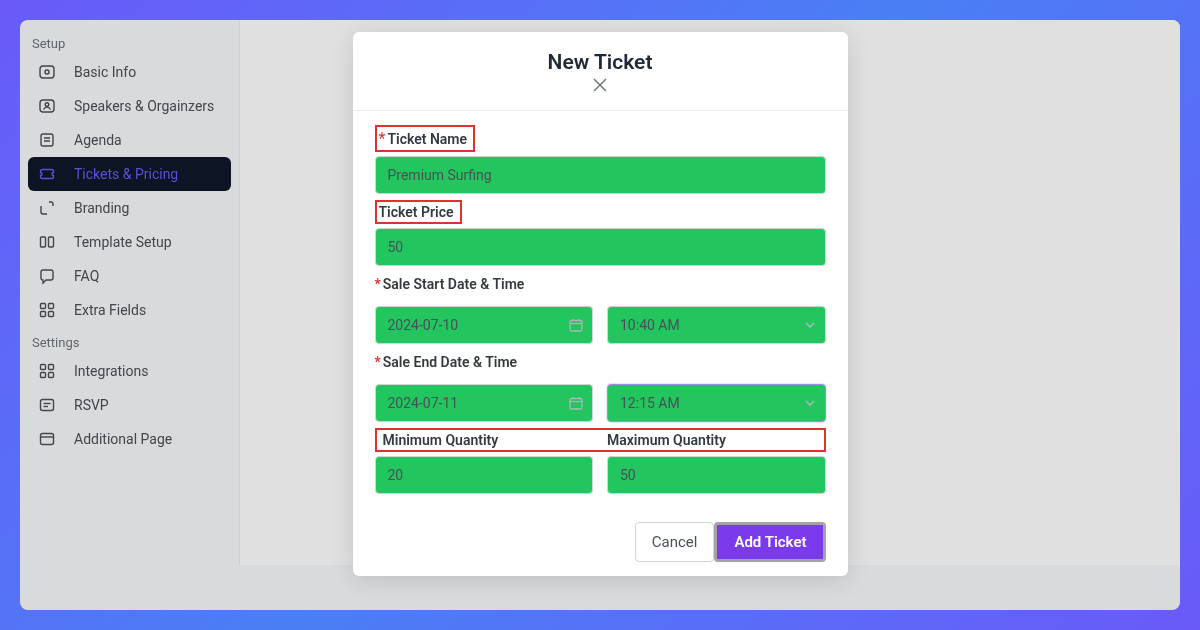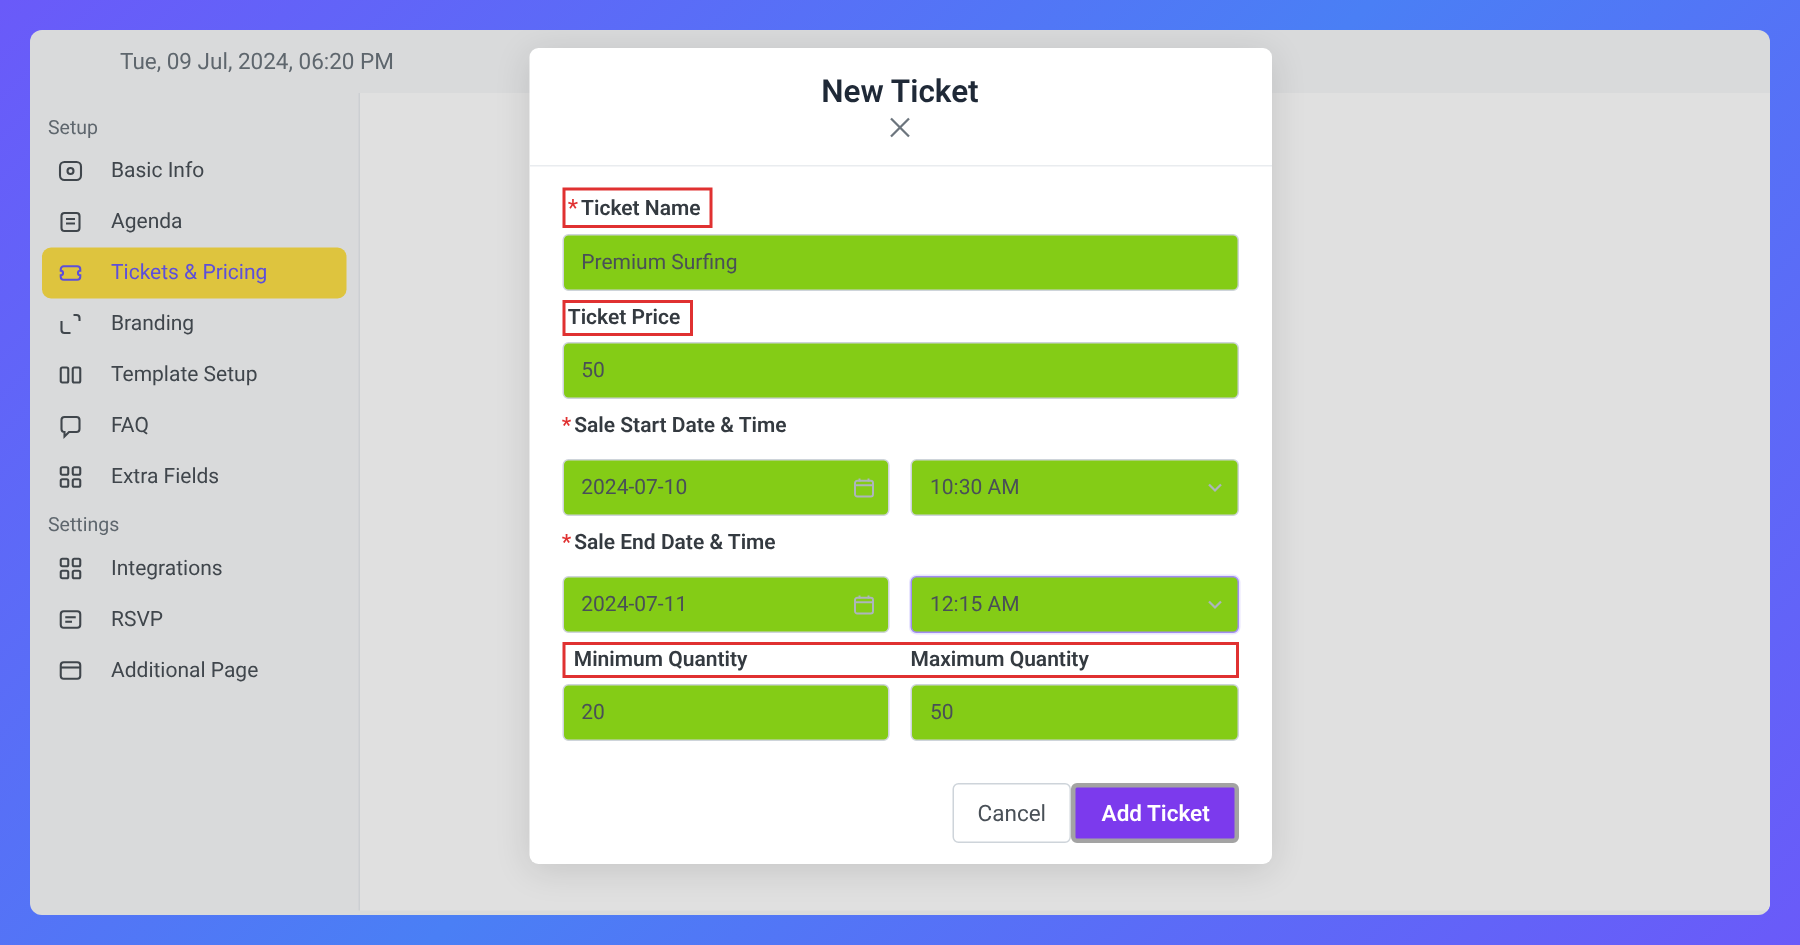--- a/index.html
+++ b/index.html
@@ -3,70 +3,77 @@
 <meta charset="utf-8">
 <style>
 * { margin: 0; padding: 0; box-sizing: border-box; font-family: -apple-system, BlinkMacSystemFont, "Segoe UI", Roboto, sans-serif; }
 body { background: linear-gradient(135deg, #6a5af9 0%, #4a7ff5 50%, #6a5af9 100%); padding: 20px; width: 1200px; height: 630px; overflow: hidden; }
 .app-shell { background: #f8f9fa; width: 100%; height: 100%; border-radius: 8px; position: relative; overflow: hidden; }
 .header-bar { padding: 12px 60px; color: #6c757d; font-size: 15px; }
 .main-area { display: flex; height: calc(100% - 45px); }
 .sidebar { width: 220px; padding: 8px 8px; border-right: 1px solid #e9ecef; }
 .section-label { font-size: 13px; color: #6c757d; padding: 8px 4px 4px; }
 .sidebar-item { display: flex; align-items: center; gap: 18px; padding: 8px 10px; color: #495057; font-size: 14px; border-radius: 6px; cursor: pointer; }
-.sidebar-item.active { background: #fde047; color: #6a5af9; }
+.sidebar-item.active { background: #0f172a; color: #6a5af9; }
 .sidebar-item .icon { width: 18px; height: 18px; display: flex; align-items: center; justify-content: center; flex-shrink: 0; }
 .content-panel { flex: 1; background: #ffffff; }
 .overlay { position: absolute; inset: 0; background: rgba(0,0,0,0.12); display: flex; justify-content: center; }
 .modal { background: #fff; width: 495px; border-radius: 6px; box-shadow: 0 4px 24px rgba(0,0,0,0.12); margin-top: 12px; height: fit-content; overflow: hidden; }
 .modal-header { display: flex; justify-content: space-between; align-items: center; padding: 18px 22px 14px; border-bottom: 1px solid #e9ecef; flex-direction: column; }
 .modal-title { font-size: 21px; font-weight: 600; color: #1f2937; }
 .close-btn { background: none; border: none; font-size: 20px; color: #6c757d; cursor: pointer; padding: 4px 8px; }
 .modal-body { padding: 14px 22px 10px; }
 .form-row { display: flex; gap: 14px; margin-bottom: 6px; }
 .form-col { flex: 1; }
 .field-label { display: inline-block; font-size: 14px; font-weight: 600; color: #343a40; padding: 4px 0; margin-bottom: 4px; }
 .field-label .req { color: #e03131; margin-right: 2px; }
 .highlight-box { border: 2px solid #e03131; padding: 2px 6px 2px 2px; display: inline-flex; align-items: center; margin-bottom: 4px; }
 .highlight-box .req { color: #e03131; margin-right: 2px; }
 .highlight-box .lbl { font-size: 14px; font-weight: 600; color: #343a40; }
 .hl-wrap { border: 2px solid #e03131; padding: 2px 6px; display: flex; gap: 14px; margin-bottom: 4px; width: fit-content; }
 .hl-wrap .hl-item { font-size: 14px; font-weight: 600; color: #343a40; }
-.input, .date-input, .select-input { width: 100%; border: 1px solid #ced4da; border-radius: 4px; padding: 10px 12px; font-size: 14px; color: #495057; background: #84cc16; }
+.input, .date-input, .select-input { width: 100%; border: 1px solid #ced4da; border-radius: 4px; padding: 10px 12px; font-size: 14px; color: #495057; background: #22c55e; }
 .input-wrap { position: relative; }
 .date-input { padding-right: 34px; }
 .calendar-icon { position: absolute; right: 10px; top: 50%; transform: translateY(-50%); color: #adb5bd; }
 .select-input { padding-right: 34px; appearance: none; text-align: left; }
 .select-wrap { position: relative; }
 .chevron-icon { position: absolute; right: 10px; top: 50%; transform: translateY(-50%); color: #adb5bd; }
 .select-wrap.focused .select-input { border-color: #a08cf0; box-shadow: 0 0 0 1px rgba(106,90,249,0.15); }
 .modal-footer { display: flex; justify-content: flex-end; padding: 12px 22px 14px; }
 .btn { border-radius: 4px; padding: 8px 16px; font-size: 15px; cursor: pointer; }
 .btn-secondary { background: #fff; border: 1px solid #ced4da; color: #495057; }
 .btn-primary { background: #7c3aed; border: 3px solid #a3a3a3; color: #fff; font-weight: 600; padding-left: 17px; }
 svg { display: block; }
 </style>
 </head>
 <body>
 
 <div class="app-shell">
-  <div class="header-bar">
-    <span>Tue, 09 Jul, 2024, 06:20 PM</span>
-  </div>
   <div class="main-area">
     <aside class="sidebar">
         <div class="section-label">Setup</div>
         <div class="sidebar-item">
           <span class="icon">
             <svg width="18" height="18" viewBox="0 0 18 18" fill="none" stroke="currentColor" stroke-width="1.4">
               <rect x="2" y="3" width="14" height="12" rx="3"></rect>
               <circle cx="9" cy="9" r="2"></circle>
             </svg>
           </span>
           <span>Basic Info</span>
+        </div>
+        <div class="sidebar-item">
+          <span class="icon">
+            <svg width="18" height="18" viewBox="0 0 18 18" fill="none" stroke="currentColor" stroke-width="1.4">
+              <rect x="2" y="3" width="14" height="12" rx="3"></rect>
+              <circle cx="9" cy="7.5" r="1.8"></circle>
+              <path d="M5.5 12.5c.8-1.6 2-2.4 3.5-2.4s2.7.8 3.5 2.4"></path>
+            </svg>
+          </span>
+          <span>Speakers &amp; Orgainzers</span>
         </div>
         <div class="sidebar-item">
           <span class="icon">
             <svg width="18" height="18" viewBox="0 0 18 18" fill="none" stroke="currentColor" stroke-width="1.4">
               <rect x="3" y="3" width="12" height="12" rx="2"></rect>
               <line x1="6" y1="7" x2="12" y2="7"></line>
               <line x1="6" y1="10" x2="12" y2="10"></line>
             </svg>
           </span>
           <span>Agenda</span>
@@ -201,21 +208,21 @@
                     <rect x="1" y="2.5" width="12" height="10.5" rx="1.5"></rect>
                     <line x1="1" y1="5.5" x2="13" y2="5.5"></line>
                     <line x1="4" y1="1" x2="4" y2="3"></line>
                     <line x1="10" y1="1" x2="10" y2="3"></line>
                   </svg>
               </span>
             </div>
           </div>
           <div class="form-col">
             <div class="select-wrap">
-              <button class="select-input">10:30 AM</button>
+              <button class="select-input">10:40 AM</button>
               <span class="chevron-icon">
                 <svg width="12" height="12" viewBox="0 0 12 12" fill="none" stroke="currentColor" stroke-width="1.5">
                     <polyline points="2,4 6,8 10,4"></polyline>
                   </svg>
               </span>
             </div>
           </div>
         </div>
 
         <div class="form-row">

